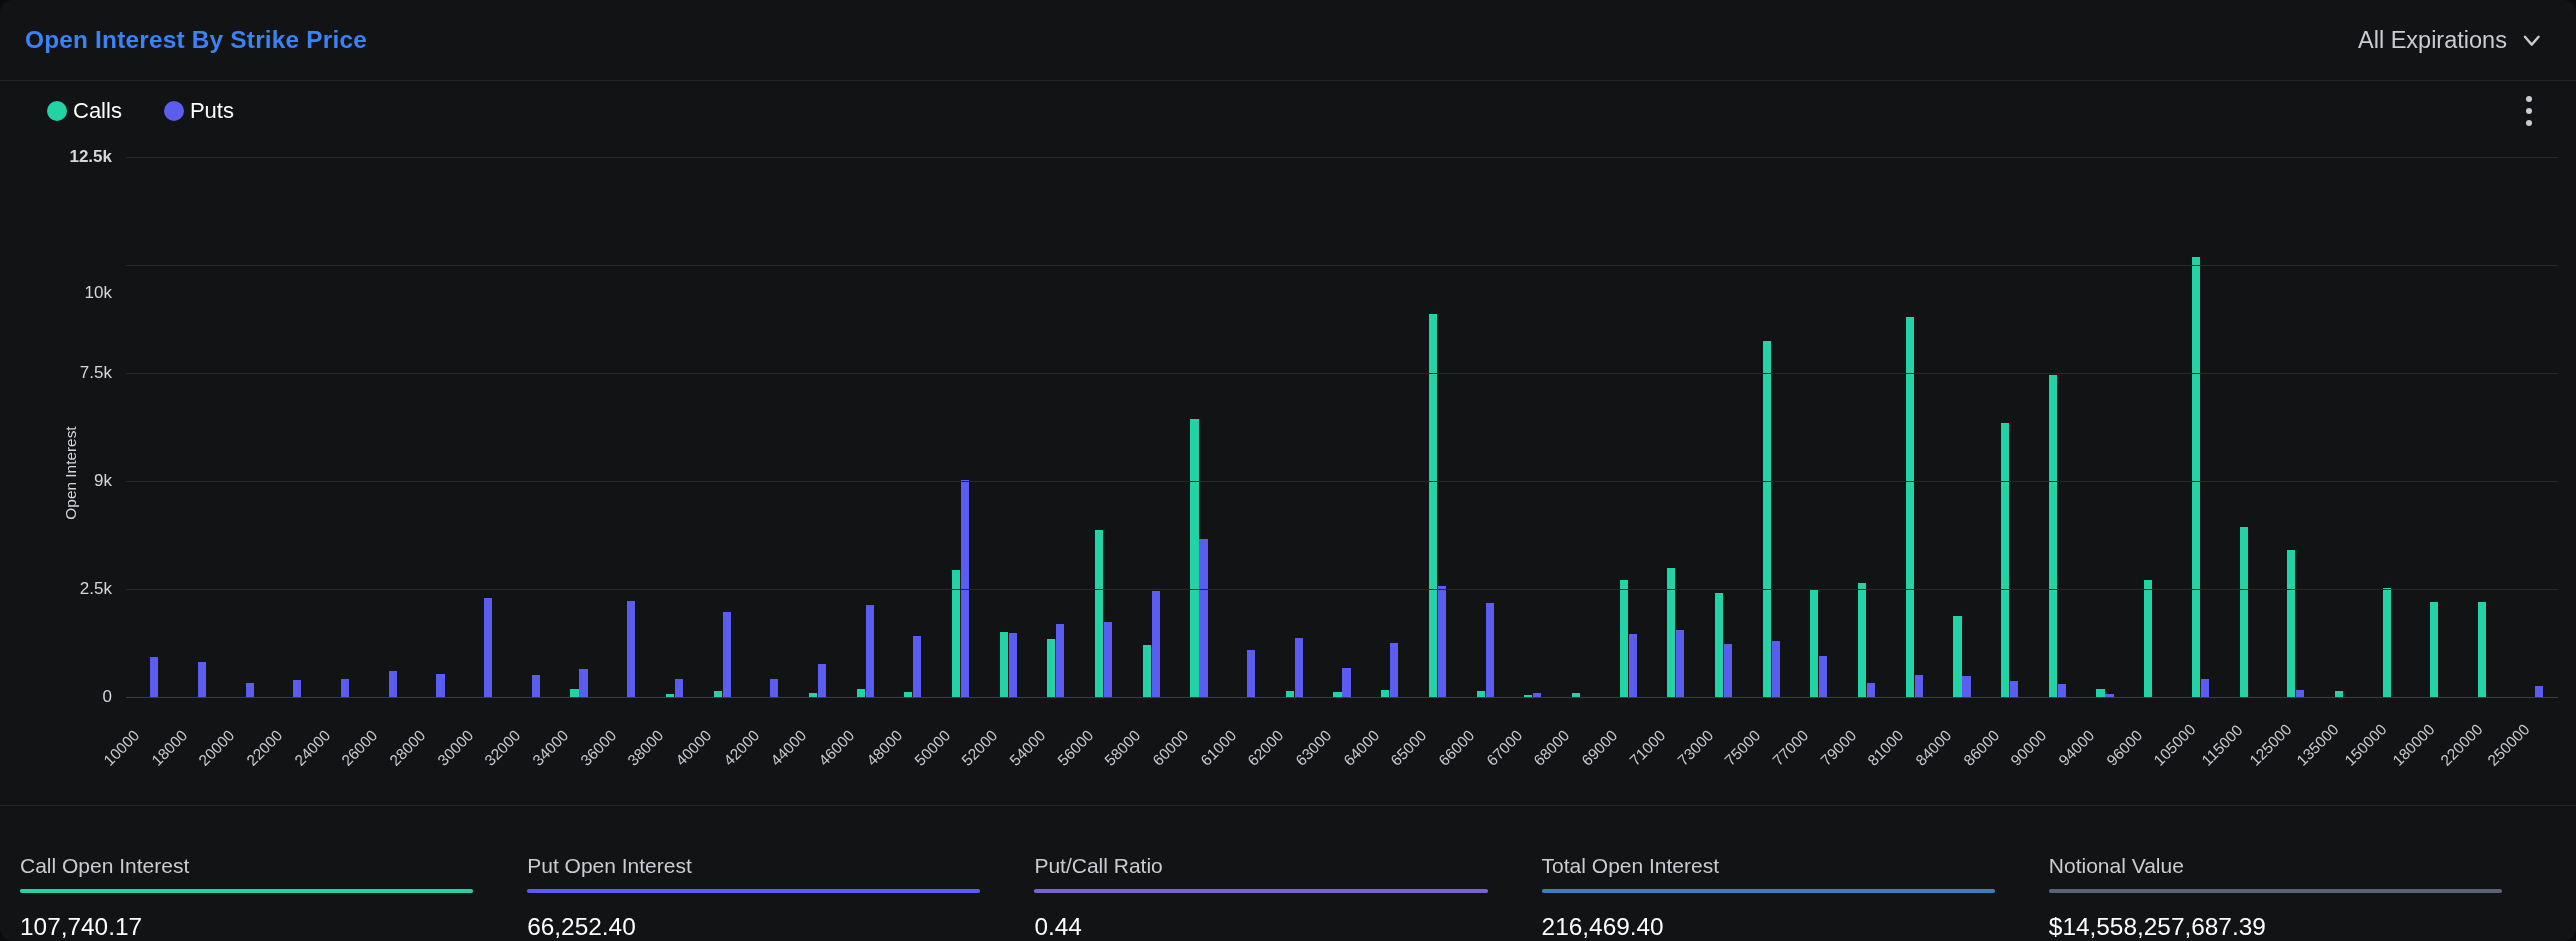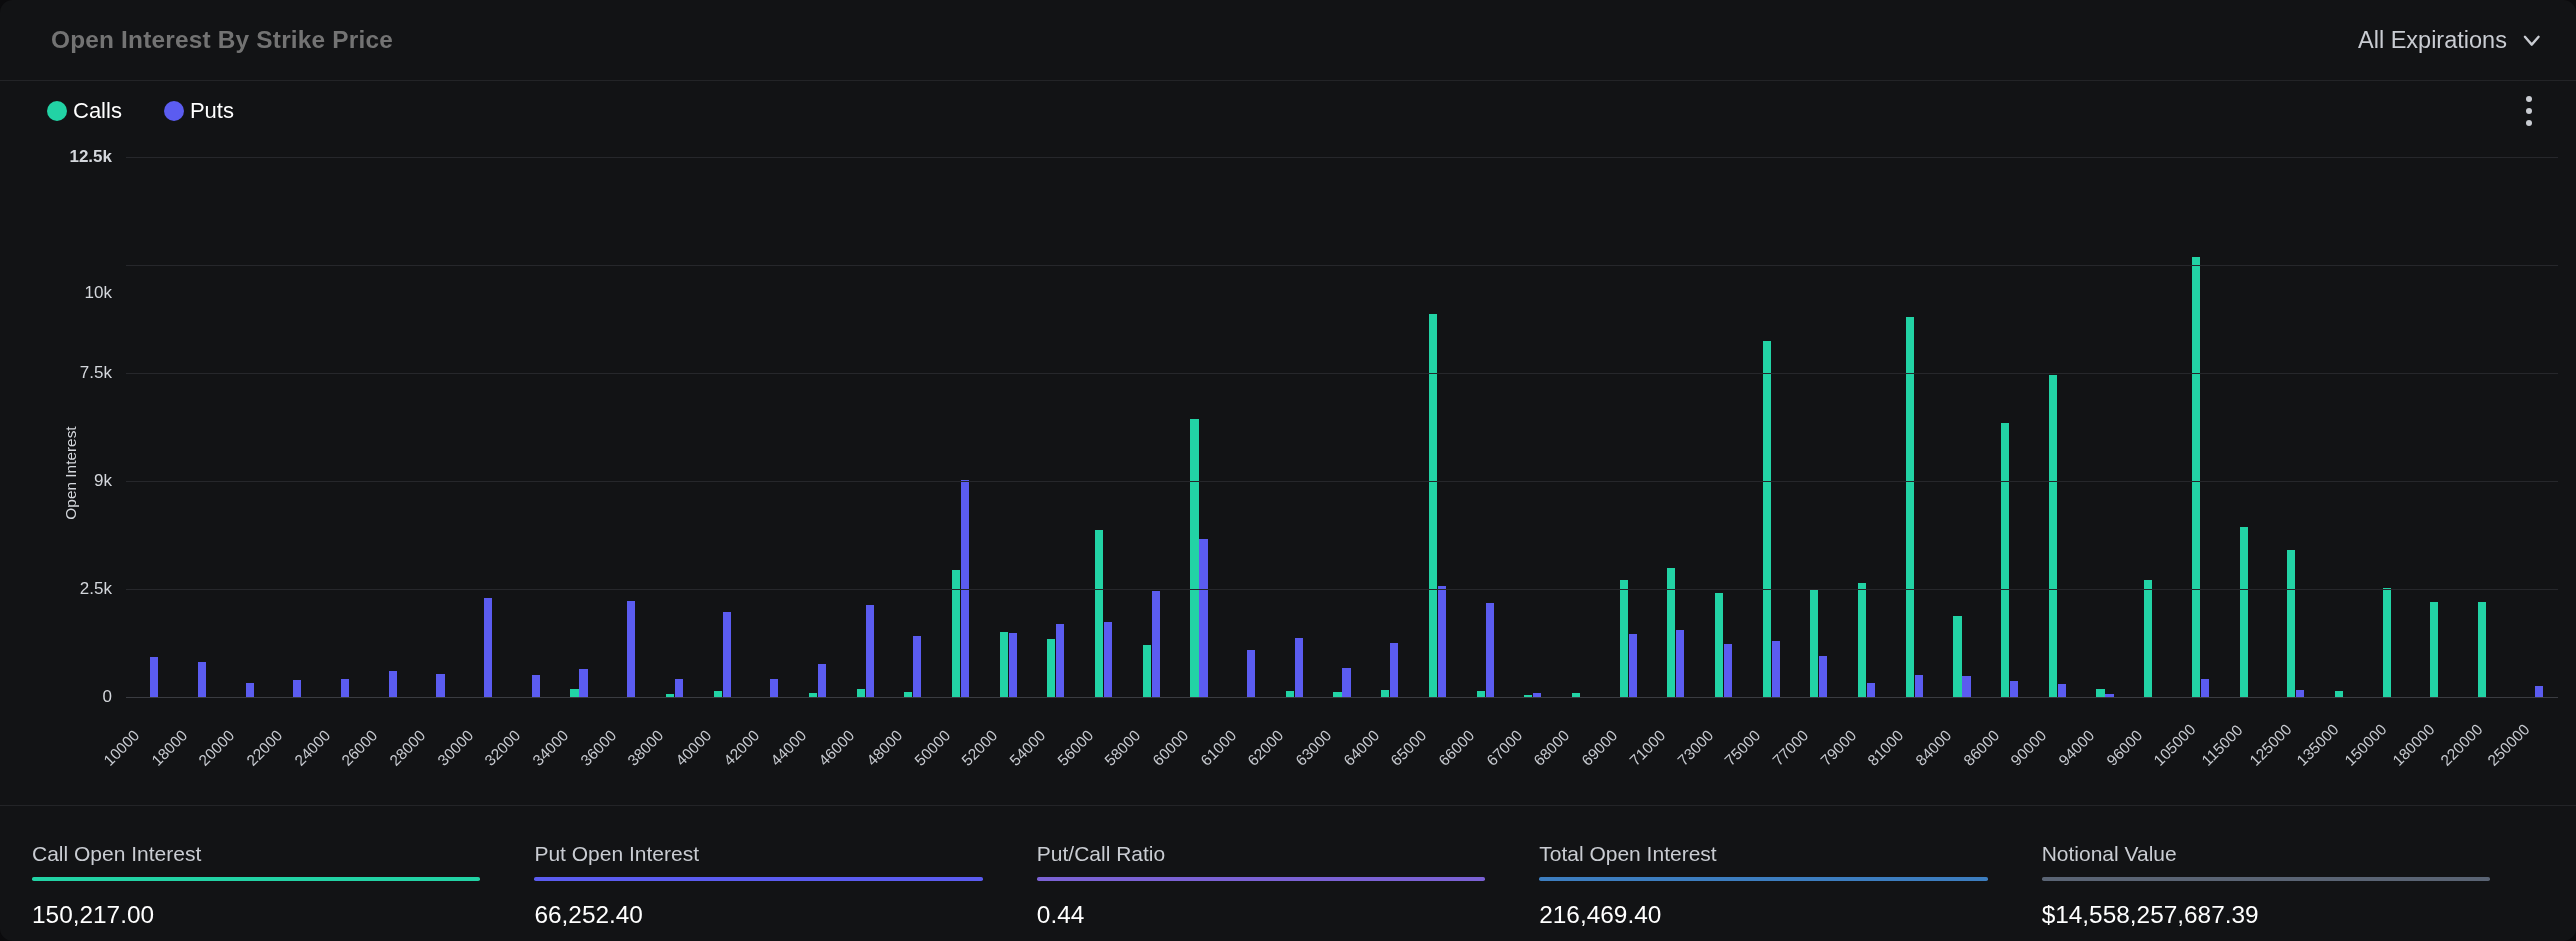--- a/index.html
+++ b/index.html
@@ -19,21 +19,21 @@
   }
   
   .panel-header {
     height: 81px; flex: 0 0 81px;
     display: flex; align-items: center; justify-content: space-between;
     padding: 0 33px 0 25px;
     border-bottom: 0.9px solid #232427;
     box-sizing: border-box;
   }
   .panel-title {
-    font-size: 24.4px; font-weight: bold; color: #737373; letter-spacing: 0.2px; margin-left: 26px;
+    font-size: 24.4px; font-weight: bold; color: #3b82f6; letter-spacing: 0.2px;
   }
   .expiry-select {
     display: flex; align-items: center; gap: 12.6px;
     font-size: 23.5px; color: #c9ccd2; cursor: pointer;
   }
   .chev { width: 23.5px; height: 23.5px; display: block; }
   
   .legend-bar {
     height: 60px; flex: 0 0 60px;
     display: flex; align-items: center; justify-content: space-between;
@@ -106,22 +106,22 @@
     top: 5.4px; left: 50%;
     transform-origin: left top;
     transform: rotate(-45deg) translate(-74px, 3.6px);
     font-size: 15.4px; color: #c7cad0;
     white-space: nowrap;
   }
   
   .stats {
     flex: 0 0 136px; height: 136px;
     border-top: 0.9px solid #232427;
-    display: flex; align-items: center;
-    padding: 0 32px; box-sizing: border-box;
+    display: flex; align-items: flex-end;
+    padding: 0 20px; box-sizing: border-box;
   }
   .stat {
     flex: 1 1 0;
     padding: 23.5px 25px 0 0;
     box-sizing: border-box;
   }
   .stat-label { font-size: 21px; color: #c9ccd2; margin-bottom: 11px; }
   .stat-rule { height: 3.6px; border-radius: 1.8px; margin-bottom: 20px; width: calc(100% - 29px); }
   .stat-value { font-size: 24.4px; color: #ffffff; }
 </style>
@@ -540,21 +540,21 @@
             <span>250000</span>
           </div>
         </div>
     </div>
   </div>
 
   <div class="stats" id="stats">
       <div class="stat">
         <div class="stat-label">Call Open Interest</div>
         <div class="stat-rule" style="background: rgb(34, 211, 165);"></div>
-        <div class="stat-value">150,217.00</div>
+        <div class="stat-value">107,740.17</div>
       </div>
       <div class="stat">
         <div class="stat-label">Put Open Interest</div>
         <div class="stat-rule" style="background: rgb(91, 92, 240);"></div>
         <div class="stat-value">66,252.40</div>
       </div>
       <div class="stat">
         <div class="stat-label">Put/Call Ratio</div>
         <div class="stat-rule" style="background: rgb(123, 98, 212);"></div>
         <div class="stat-value">0.44</div>

